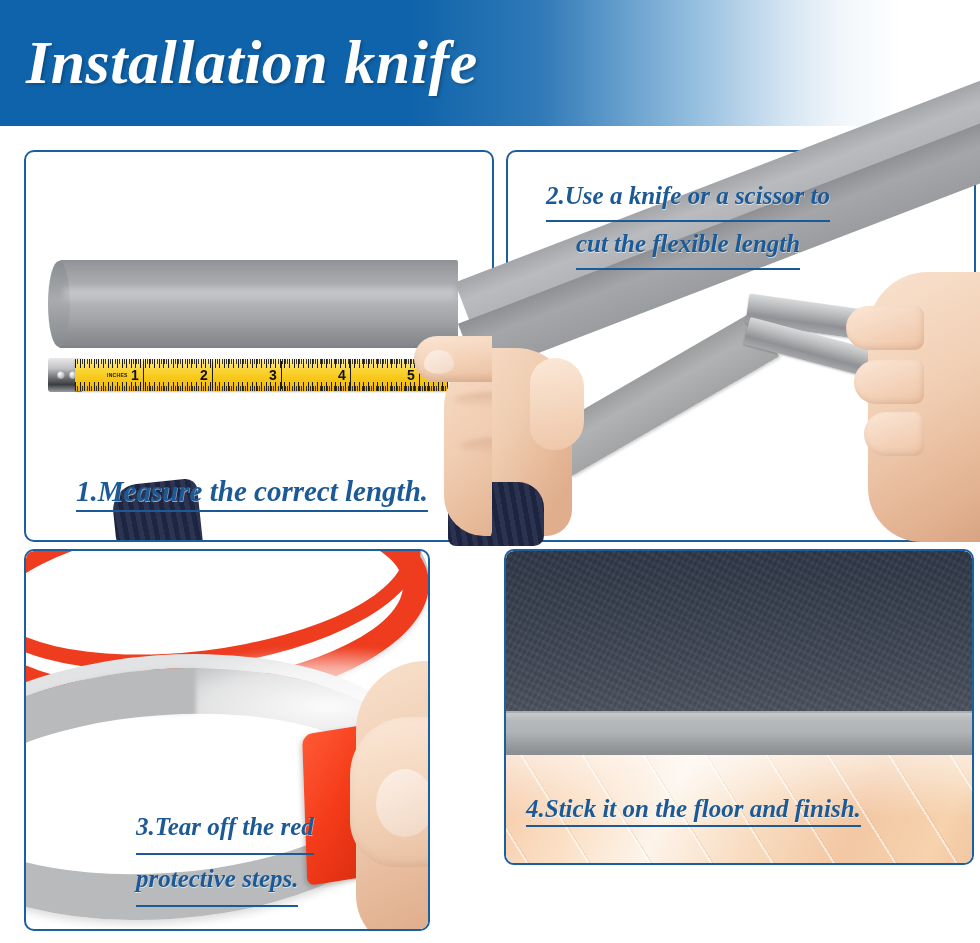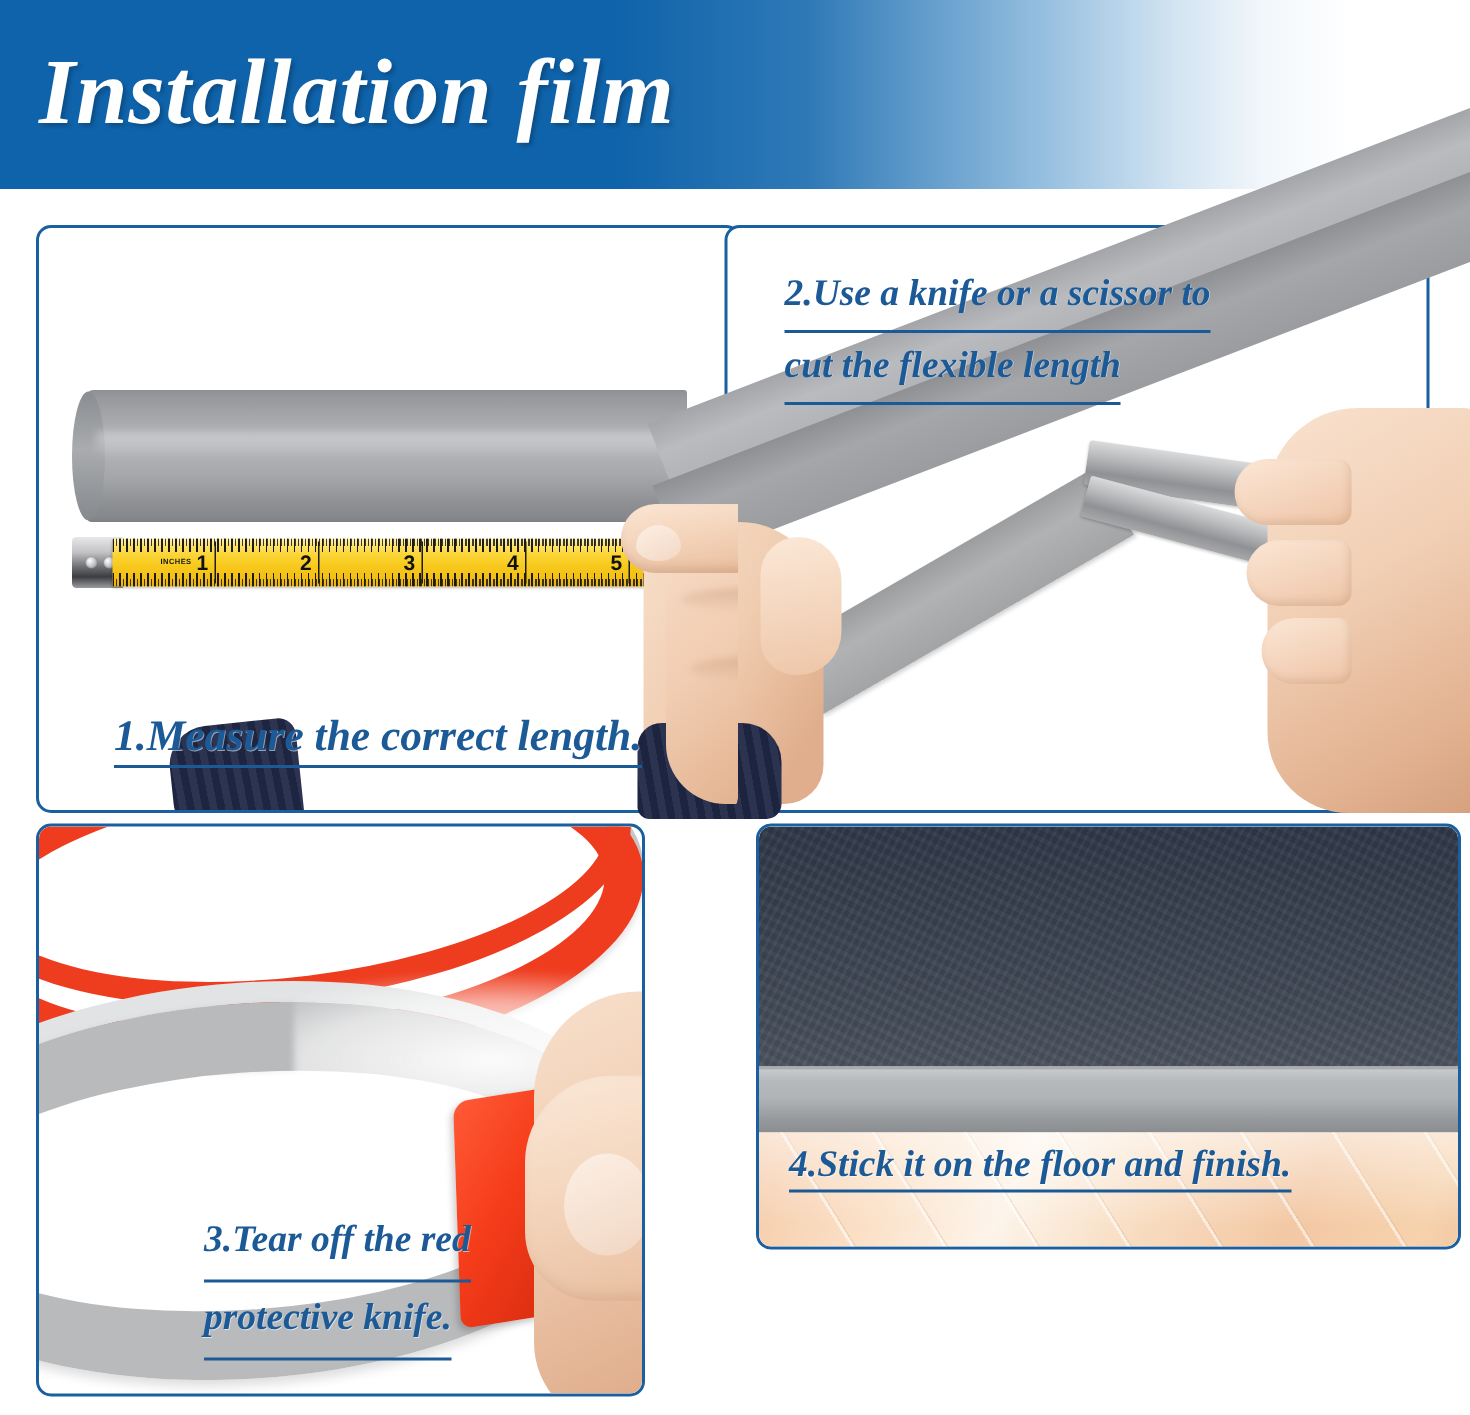--- a/index.html
+++ b/index.html
@@ -30,23 +30,23 @@
 
   
   .panel{
     position:absolute;
     border:2px solid #1a5fa0;
     border-radius:10px;
     background:#ffffff;
     overflow:hidden;
   }
   .p1{ left:24px;  top:150px; width:470px; height:392px; }
-  .p2{ left:483px; top:150px; width:470px; height:392px; overflow:visible; }
+  .p2{ left:506px; top:150px; width:470px; height:392px; overflow:visible;text-align:center; }
   .p3{ left:24px;  top:549px; width:406px; height:382px; }
-  .p4{ left:504px; top:549px; width:470px; height:284px;padding-left:36px; }
+  .p4{ left:504px; top:549px; width:470px; height:316px;padding-left:36px; }
 
   .panel-inner{ position:absolute; inset:0; overflow:hidden; border-radius:8px; }
   .p2 .panel-inner{ overflow:visible; }
 
   
   .cap{
     position:absolute; z-index:40;
     font-family:"Liberation Serif", serif;
     font-style:italic; font-weight:bold;
     color:#1b5a96;
@@ -334,21 +334,21 @@
     position:absolute; left:0; top:0; width:100%; height:62px;
     background:linear-gradient(to bottom, rgba(255,255,255,0.55), rgba(255,255,255,0));
   }
 </style>
 </head>
 <body>
 
 <div id="page">
 
   <div class="header">
-    <div class="header-title">Installation film</div>
+    <div class="header-title">Installation knife</div>
   </div>
 
   <div class="panel p1">
     <div class="panel-inner">
 
       <div class="pipe">
         <div class="pipe-hl"></div>
       </div>
 
       <div class="tape-wrap">
@@ -446,21 +446,21 @@
 
       <div class="hand3">
         <div class="knuckle"></div>
         <div class="thumb">
           <div class="nail"></div>
         </div>
       </div>
 
       <div class="cap cap3">
         <u>3.Tear off the red</u><br>
-        <u>protective knife.</u>
+        <u>protective steps.</u>
       </div>
     </div>
   </div>
 
   <div class="panel p4">
     <div class="panel-inner">
       <div class="wall"></div>
       <div class="trim"></div>
       <div class="floor">
         <div class="floor-gloss"></div>

